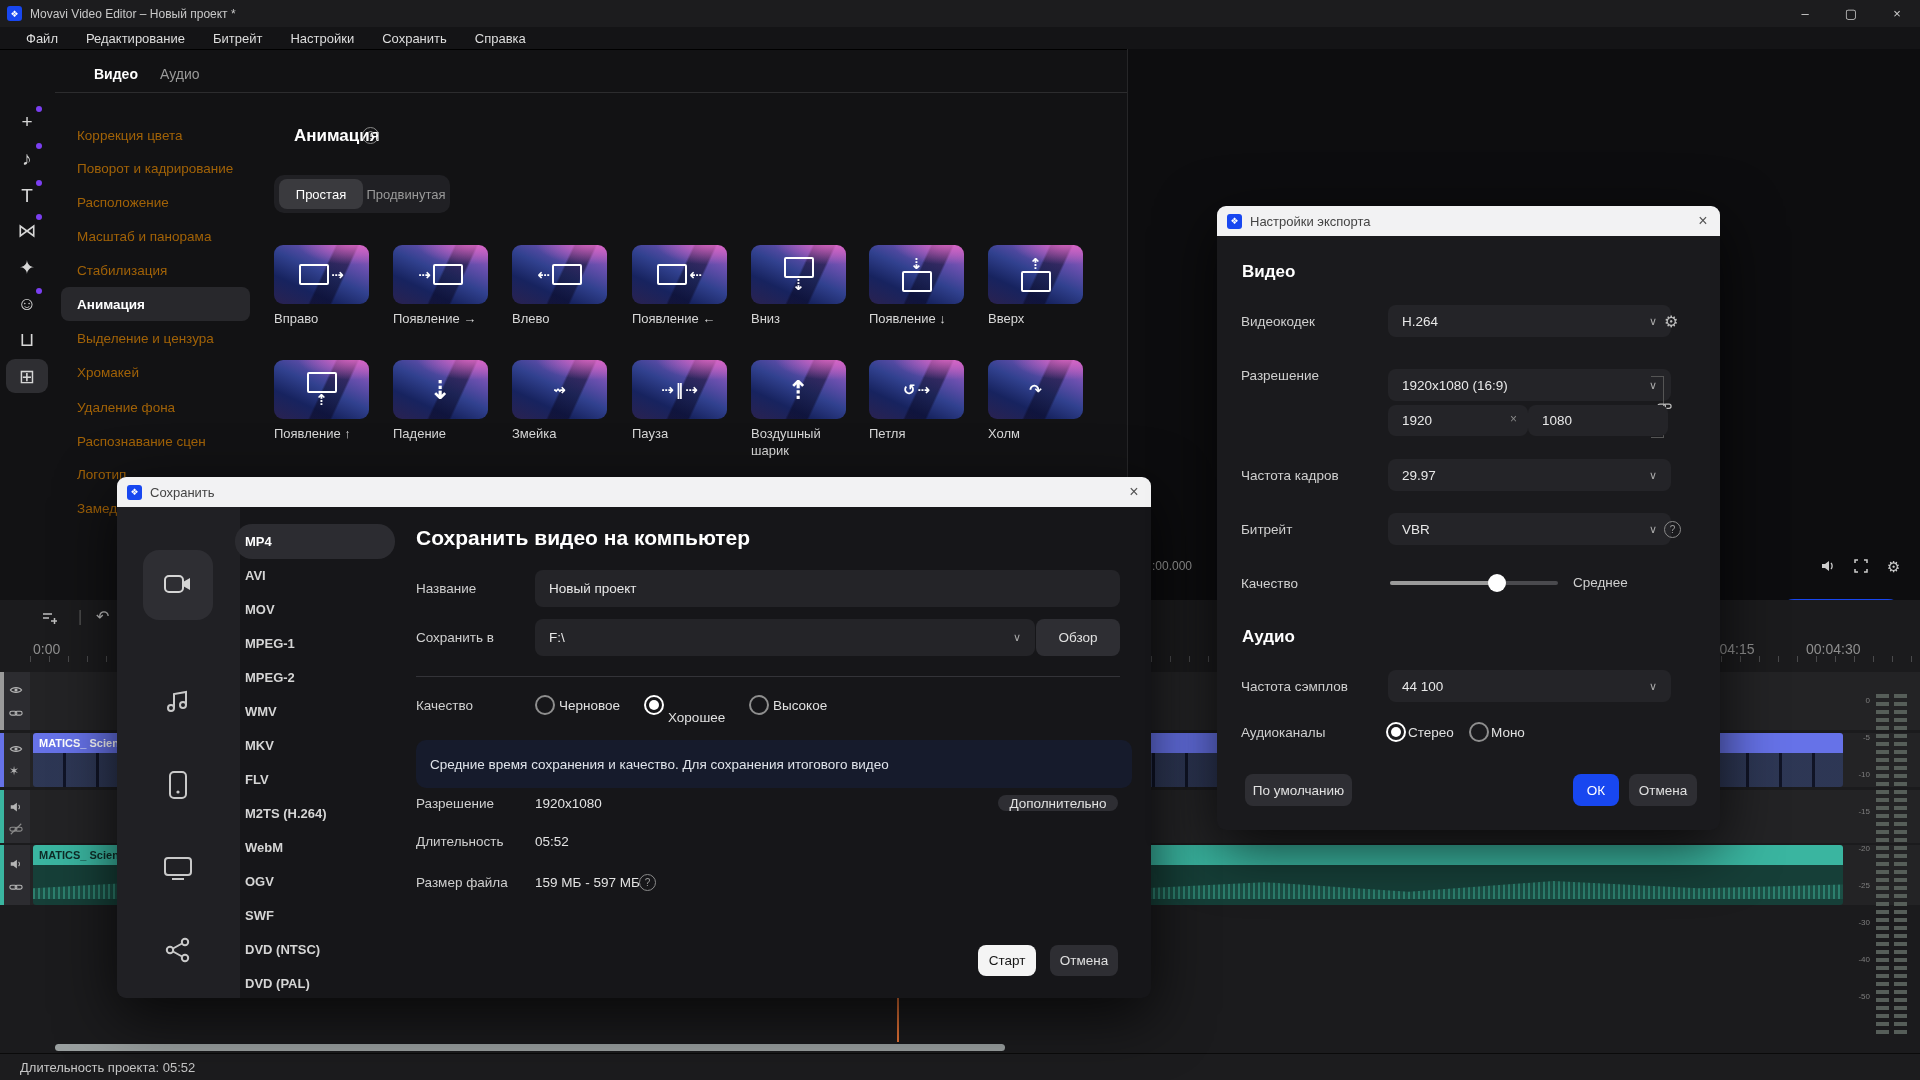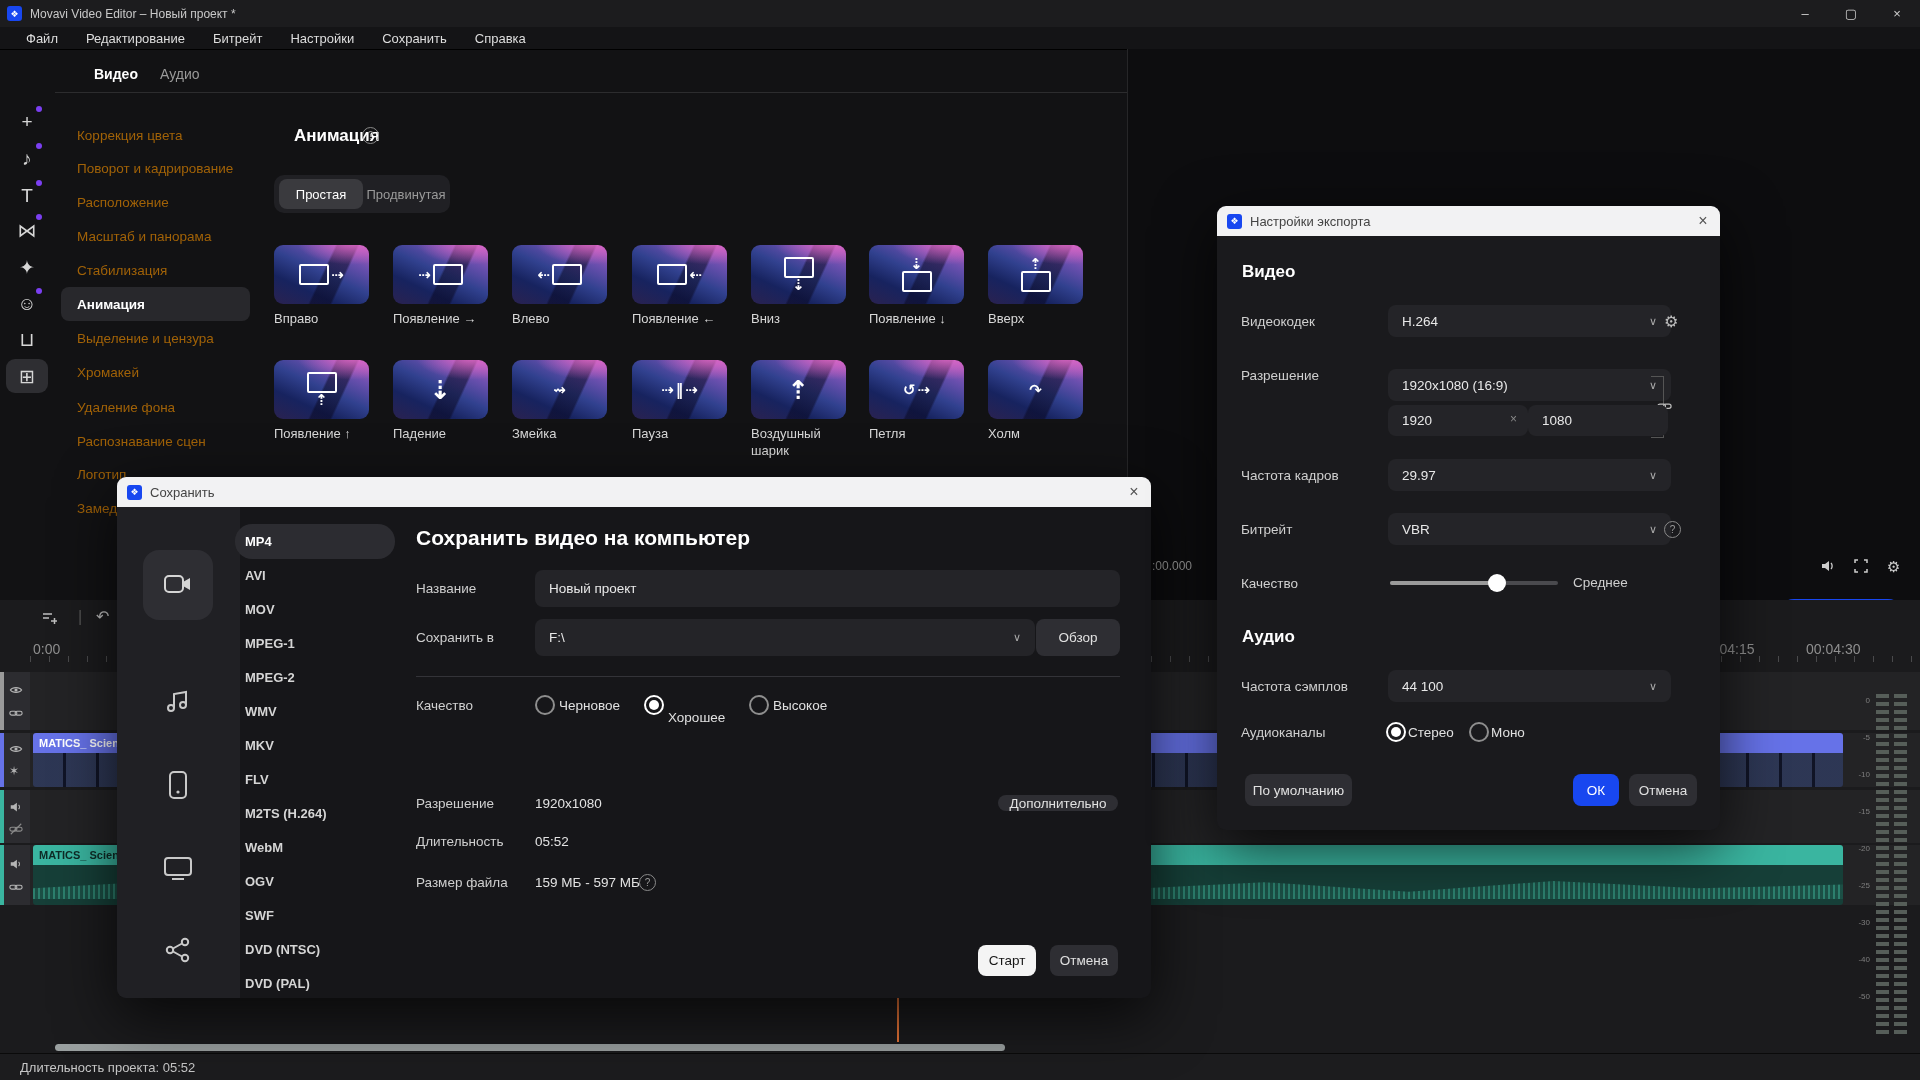--- a/index.html
+++ b/index.html
@@ -528,20 +528,23 @@
     <span class="form-lab nw" style="top:228px;">Качество</span>
     <div id="sd-quality">
         <div class="radio" style="left: 418px; top: 228px;"></div>
         <span class="radio-lab nw" style="left: 442px; top: 228px;">Черновое</span>
         <div class="radio sel" style="left: 527px; top: 228px;"></div>
         <span class="radio-lab nw" style="left: 551px; top: 240px;">Хорошее</span>
         <div class="radio" style="left: 632px; top: 228px;"></div>
         <span class="radio-lab nw" style="left: 656px; top: 228px;">Высокое</span>
       </div>
 
+    <div id="sd-info">
+      <span class="nw">Средние время сохранения и качество. Для сохранения итогового видео</span>
+    </div>
 
     <span class="form-lab nw" style="top:326px;">Разрешение</span>
     <span class="form-val nw" style="top:326px;">1920x1080</span>
     <span class="form-lab nw" style="top:364px;">Длительность</span>
     <span class="form-val nw" style="top:364px;">05:52</span>
     <span class="form-lab nw" style="top:405px;">Размер файла</span>
     <span class="form-val nw" style="top:405px;">159 МБ - 597 МБ</span>
     <span class="abs help-circle" style="left:522px;top:397px;">?</span>
 
     <div class="btn gray" style="left:881px;top:318px;width:120px;height:16px;">

